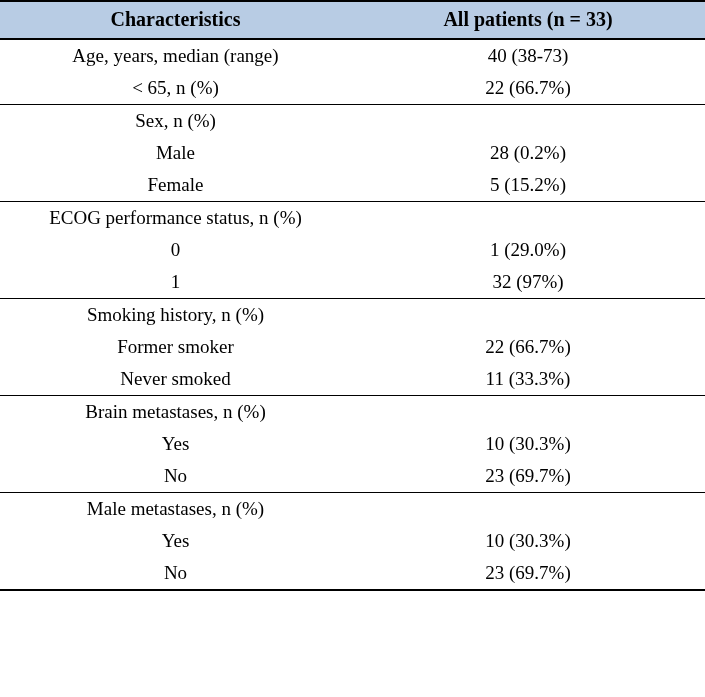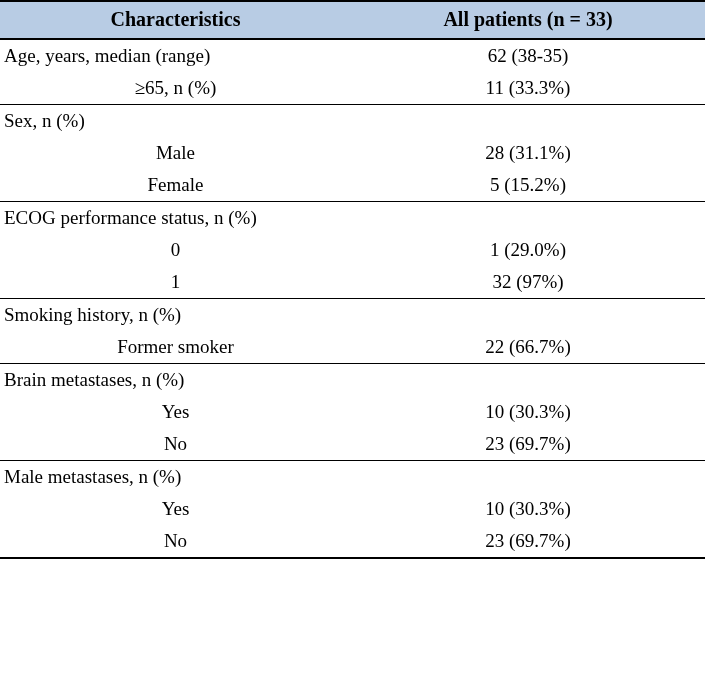--- a/index.html
+++ b/index.html
@@ -38,21 +38,21 @@
     margin-top: 28px;
   }
 
   tbody td {
     padding: 2px 4px;
     line-height: 1.18;
     vertical-align: middle;
     height: 28px;
   }
   td.label-left {
-    text-align: left;
+    text-align: center;
   }
   td.label-center {
     text-align: center;
   }
   td.value {
     text-align: center;
   }
   tr.group-start td {
     border-top: 1.5px solid #000000;
   }
@@ -71,33 +71,33 @@
     </colgroup>
     <thead>
       <tr>
         <th>Characteristics</th>
         <th>All patients (n = 33)</th>
       </tr>
     </thead>
     <tbody id="table-body">
         <tr class="group-start">
           <td class="label-left">Age, years, median (range)</td>
-          <td class="value">62 (38-35)</td>
+          <td class="value">40 (38-73)</td>
         </tr>
         <tr class="">
-          <td class="label-center">≥65, n (%)</td>
-          <td class="value">11 (33.3%)</td>
+          <td class="label-center">&lt; 65, n (%)</td>
+          <td class="value">22 (66.7%)</td>
         </tr>
         <tr class="group-start">
           <td class="label-left">Sex, n (%)</td>
           <td class="value"></td>
         </tr>
         <tr class="">
           <td class="label-center">Male</td>
-          <td class="value">28 (31.1%)</td>
+          <td class="value">28 (0.2%)</td>
         </tr>
         <tr class="">
           <td class="label-center">Female</td>
           <td class="value">5 (15.2%)</td>
         </tr>
         <tr class="group-start">
           <td class="label-left">ECOG performance status, n (%)</td>
           <td class="value"></td>
         </tr>
         <tr class="">
@@ -108,20 +108,24 @@
           <td class="label-center">1</td>
           <td class="value">32 (97%)</td>
         </tr>
         <tr class="group-start">
           <td class="label-left">Smoking history, n (%)</td>
           <td class="value"></td>
         </tr>
         <tr class="">
           <td class="label-center">Former smoker</td>
           <td class="value">22 (66.7%)</td>
+        </tr>
+        <tr class="">
+          <td class="label-center">Never smoked</td>
+          <td class="value">11 (33.3%)</td>
         </tr>
         <tr class="group-start">
           <td class="label-left">Brain metastases, n (%)</td>
           <td class="value"></td>
         </tr>
         <tr class="">
           <td class="label-center">Yes</td>
           <td class="value">10 (30.3%)</td>
         </tr>
         <tr class="">

